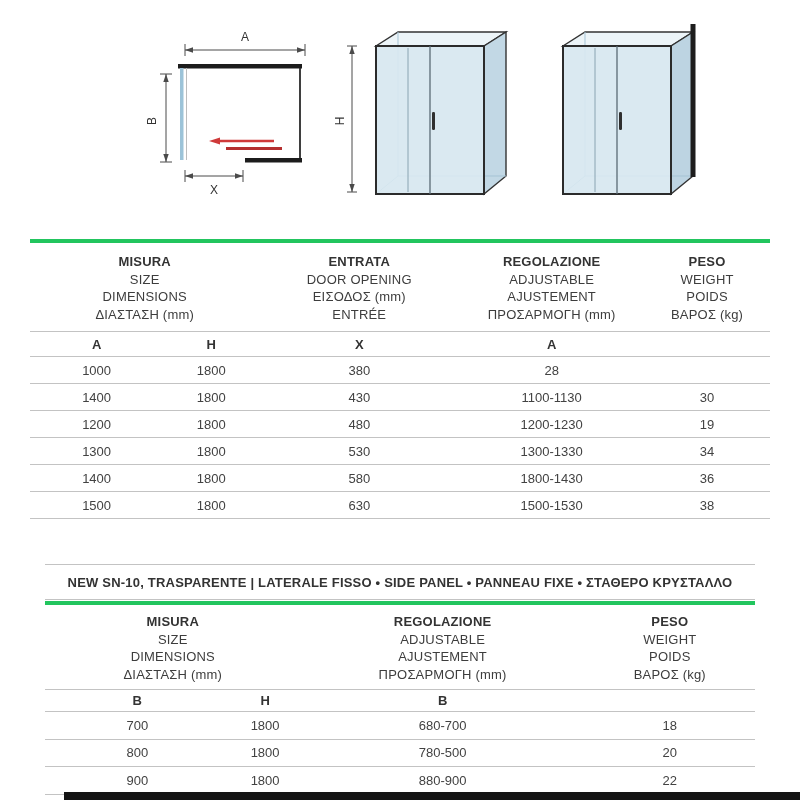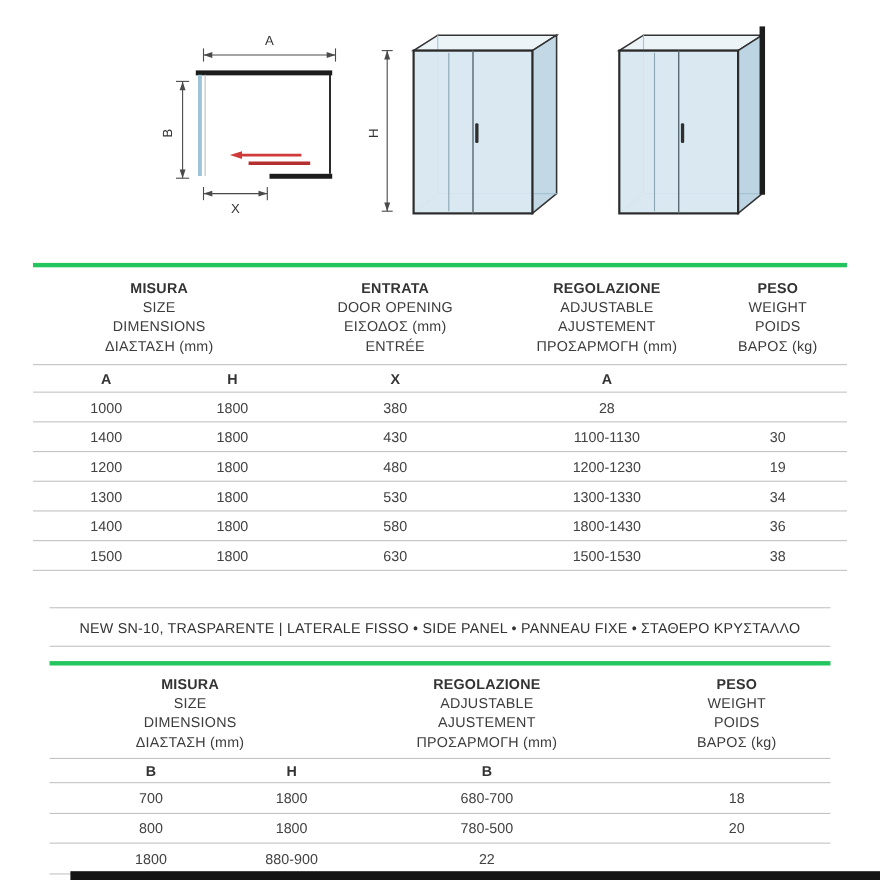--- a/index.html
+++ b/index.html
@@ -33,23 +33,23 @@
   .trow { display:grid; border-bottom:1px solid #c3c3c3; align-items:center; }
   .trow > div { text-align:center; font-size:13px; color:#424242; }
   #t1 .trow { height:27px; }
   #t2 .trow { height:27.5px; }
   #t2 .tsub { height:22px; }
   #t2 .thead { padding:8px 0 6px; }
   .g5 { grid-template-columns:18% 13% 27% 25% 17%; }
   .g4 { grid-template-columns:26% 10% 40% 24%; }
 
   .section-title {
-    position:absolute; left:45px; top:552px; width:710px;
+    position:absolute; left:45px; top:564px; width:710px;
     border-top:1px solid #c3c3c3; border-bottom:1px solid #c3c3c3;
-    text-align:center; font-size:13px; font-weight:normal; color:#333;
+    text-align:center; font-size:13px; font-weight:bold; color:#333;
     padding:10px 0 9px; letter-spacing:.2px;
   }
 
   .bottom-bar { position:absolute; left:64px; top:792px; width:736px; height:8px; background:#141414; }
 </style>
 </head>
 <body>
 
 <div class="page">
 
@@ -252,20 +252,21 @@
       <div>680-700</div>
       <div>18</div>
     </div>
     <div class="trow g4">
       <div>800</div>
       <div>1800</div>
       <div>780-500</div>
       <div>20</div>
     </div>
     <div class="trow g4">
+      <div>900</div>
       <div>1800</div>
       <div>880-900</div>
       <div>22</div>
     </div>
   </div>
 
   <div class="bottom-bar"></div>
 
 </div>
 

